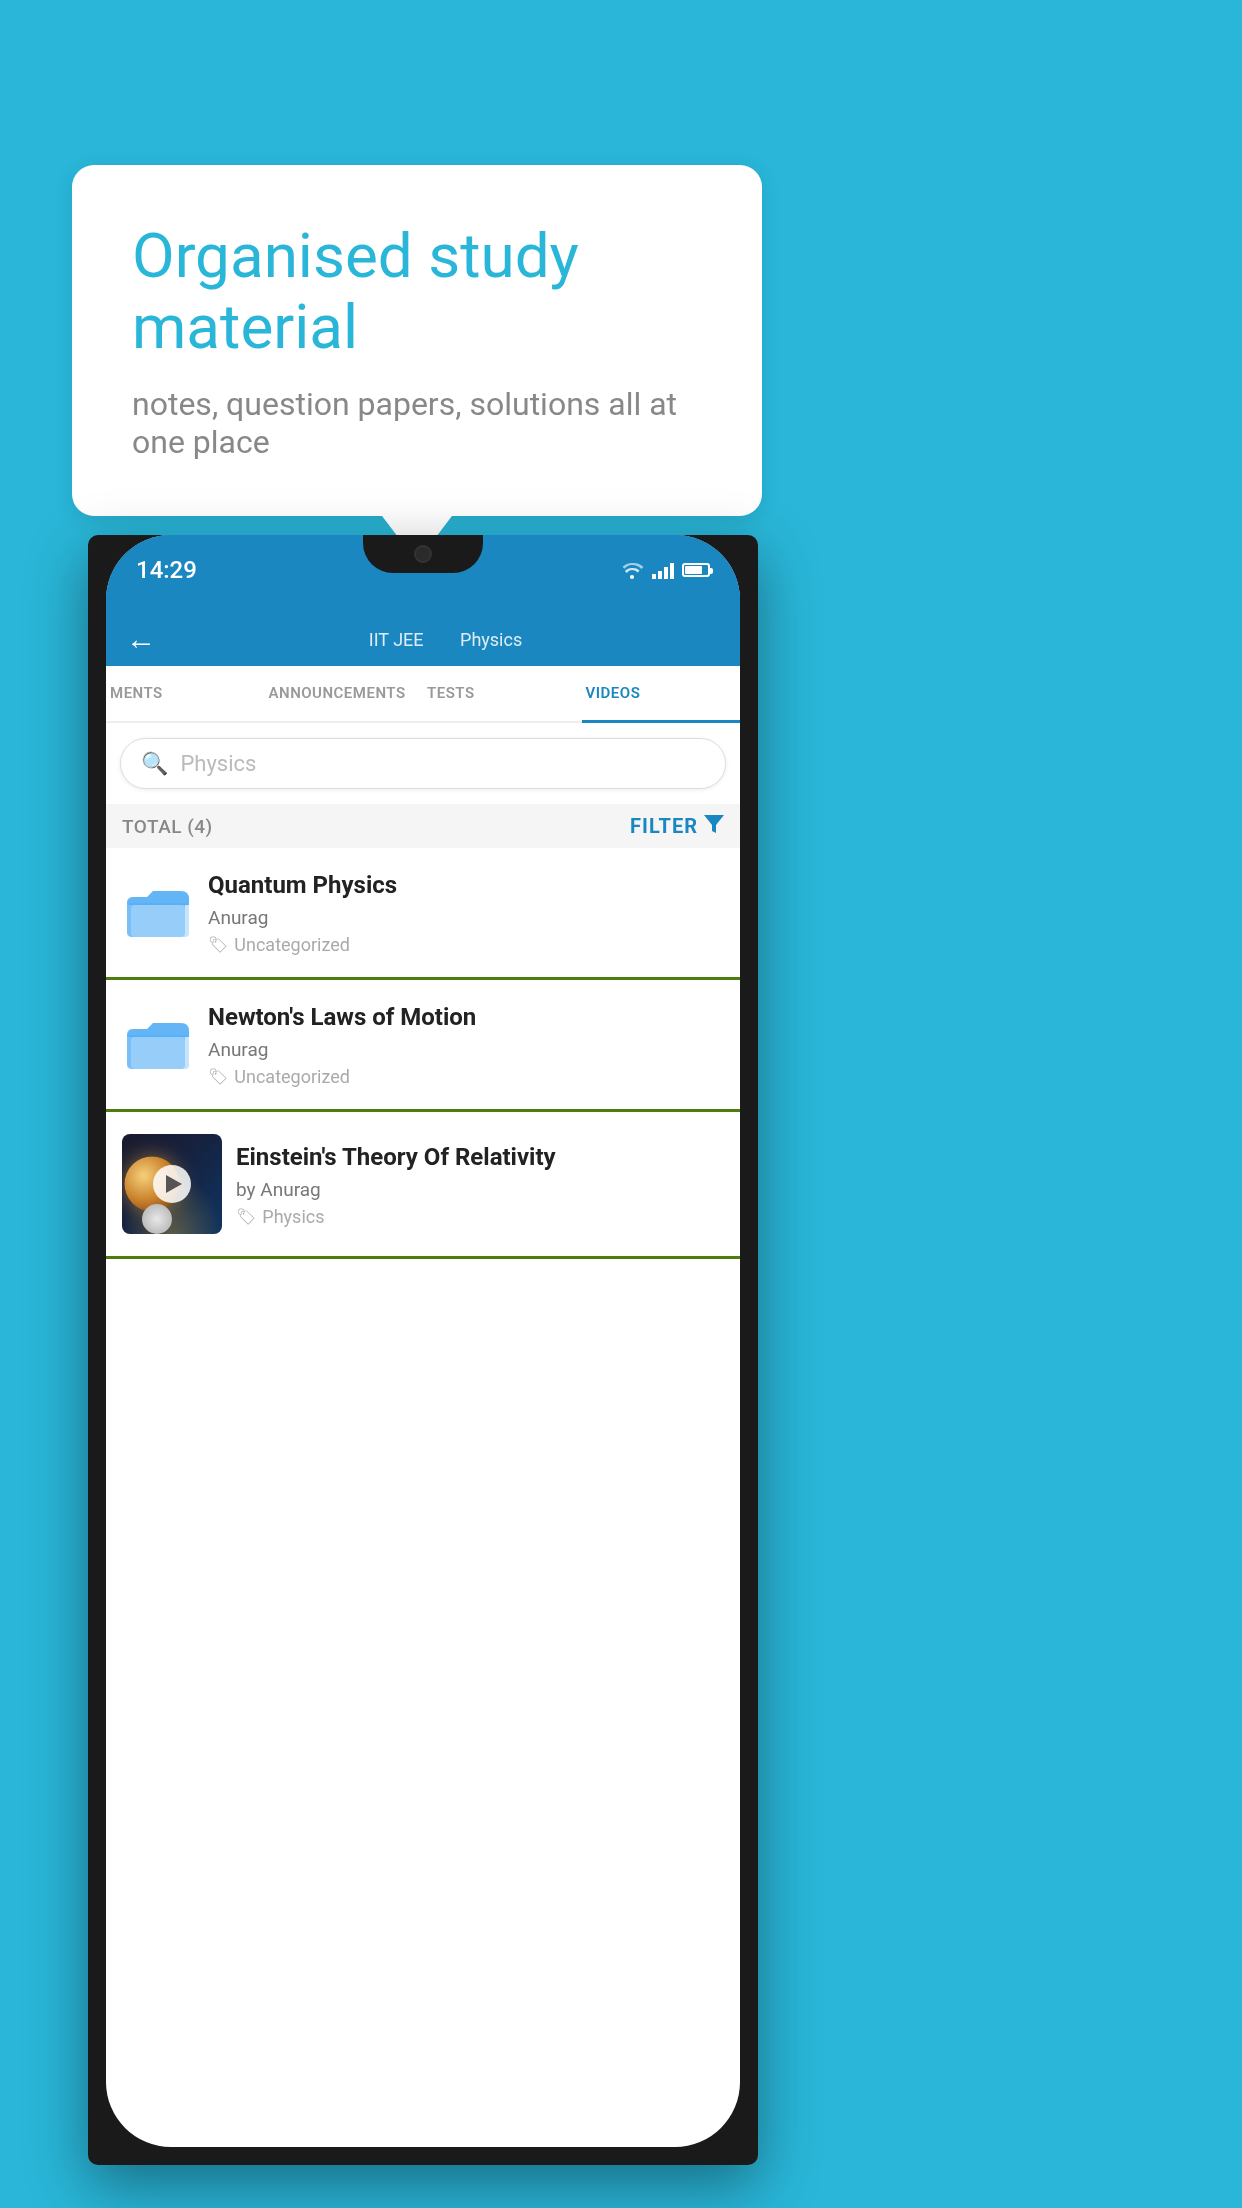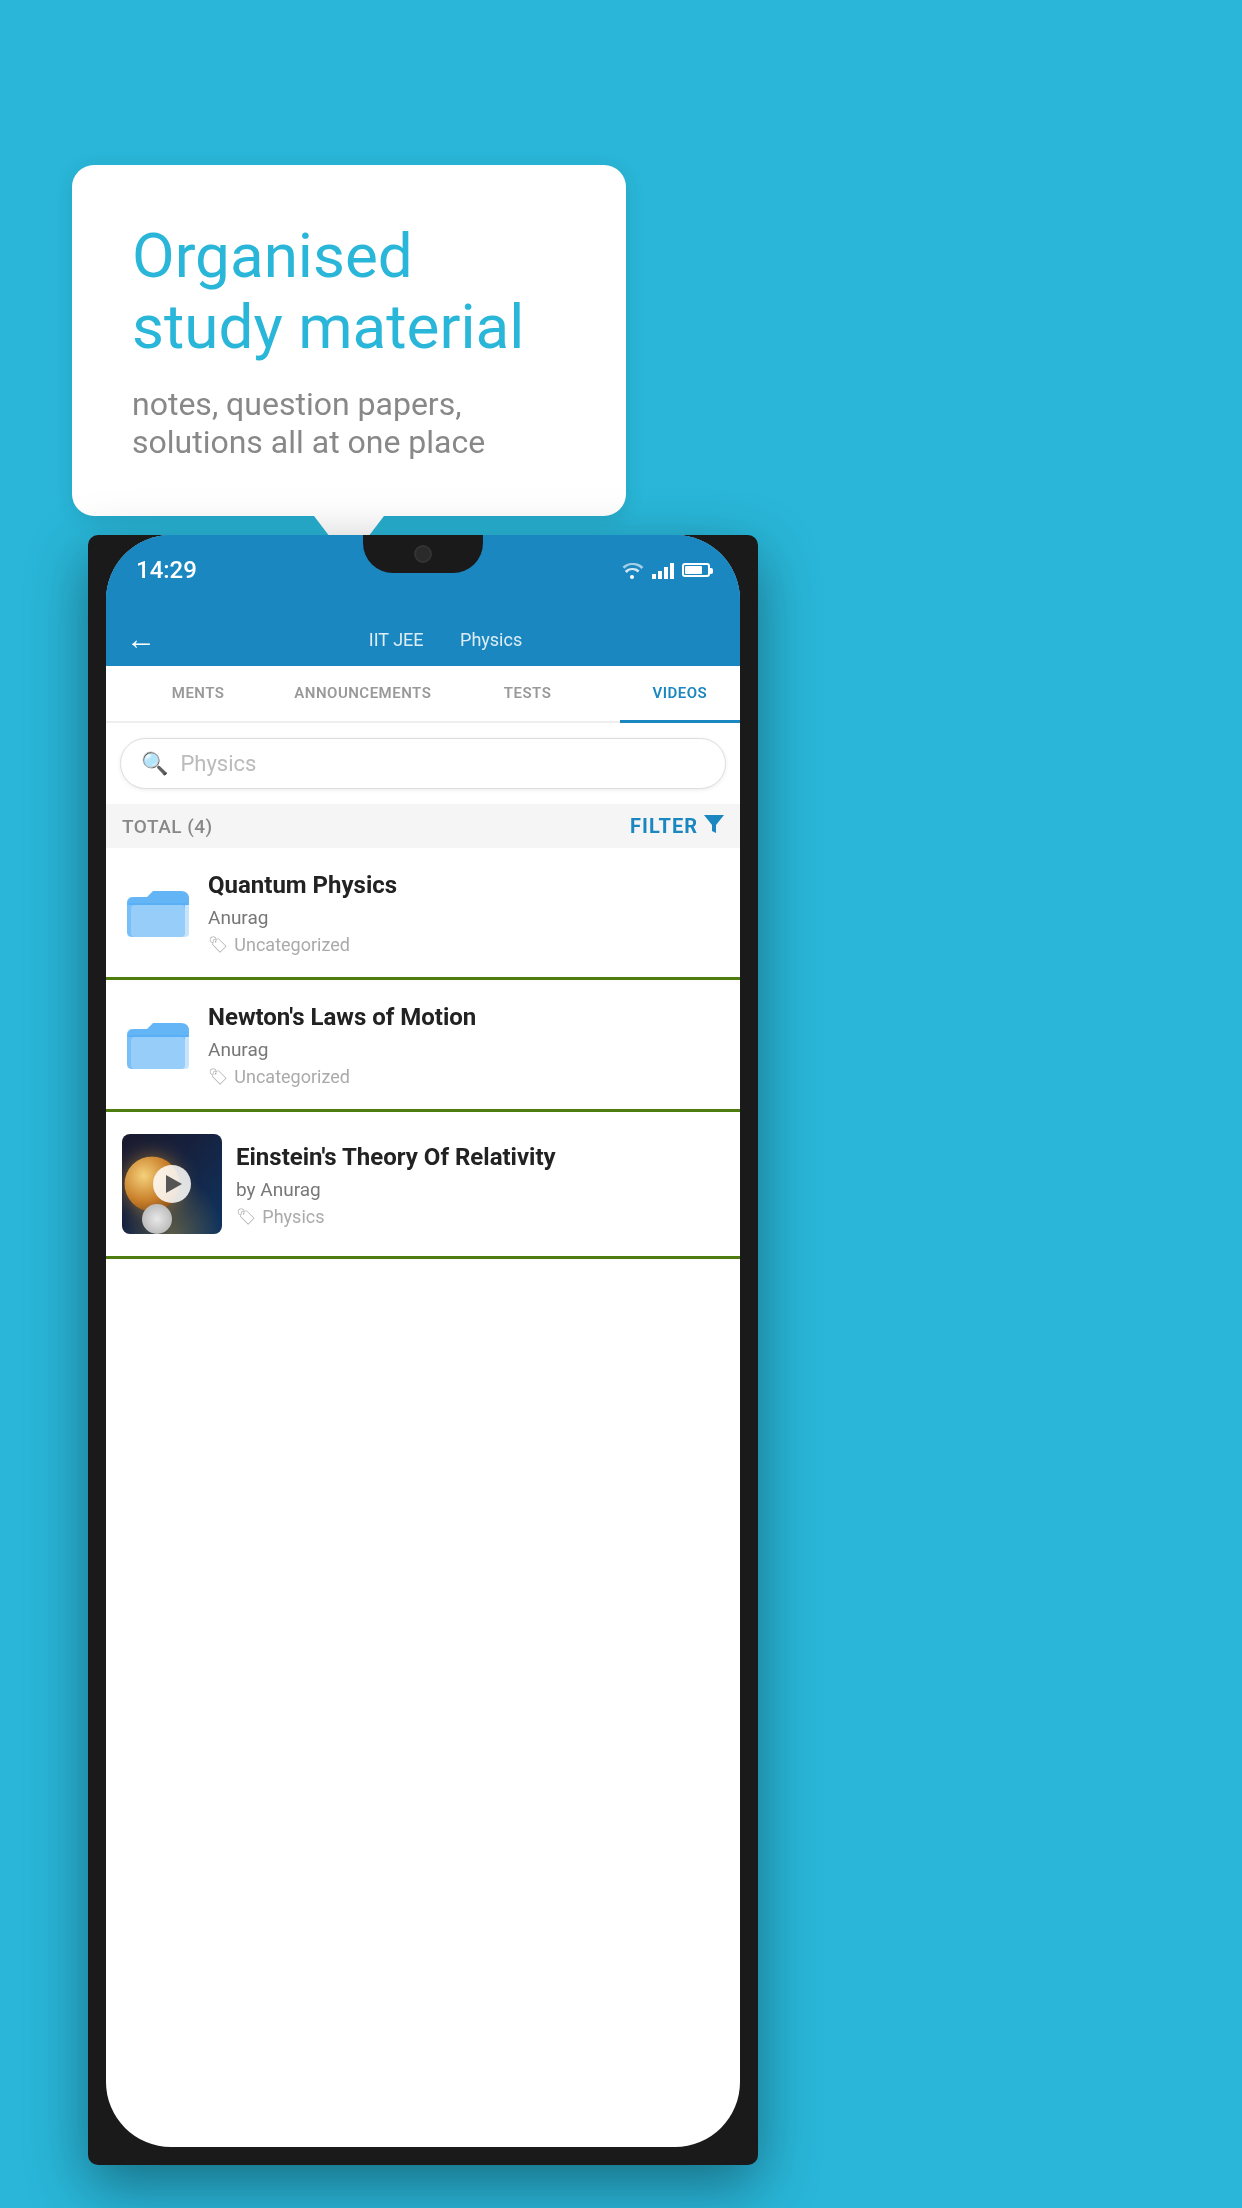--- a/index.html
+++ b/index.html
@@ -11,21 +11,21 @@
       font-family: 'Roboto', Arial, sans-serif;
       overflow: hidden;
       position: relative;
     }
 
     
     .speech-bubble {
       position: absolute;
       top: 165px;
       left: 72px;
-      width: 554px;
+      width: 690px;
       background: white;
       border-radius: 22px;
       padding: 55px 60px;
       box-shadow: 0 4px 20px rgba(0,0,0,0.1);
     }
 
     .speech-bubble::after {
       content: '';
       position: absolute;
       bottom: -46px;
@@ -169,31 +169,29 @@
 
     
     .tabs {
       display: flex;
       background: white;
       border-bottom: 2px solid #eee;
     }
 
     .tab {
       flex: 1;
-      text-align: center;
       padding: 18px 4px;
       font-size: 15px;
       font-weight: 600;
       color: #999;
       letter-spacing: 0.5px;
       text-transform: uppercase;
       cursor: pointer;
       border-bottom: 3px solid transparent;
       margin-bottom: -2px;
-      margin-left: 32px;
     }
 
     .tab.active {
       color: #1B87C0;
       border-bottom: 3px solid #1B87C0;
     }
 
     
     .search-bar {
       margin: 15px 14px;

